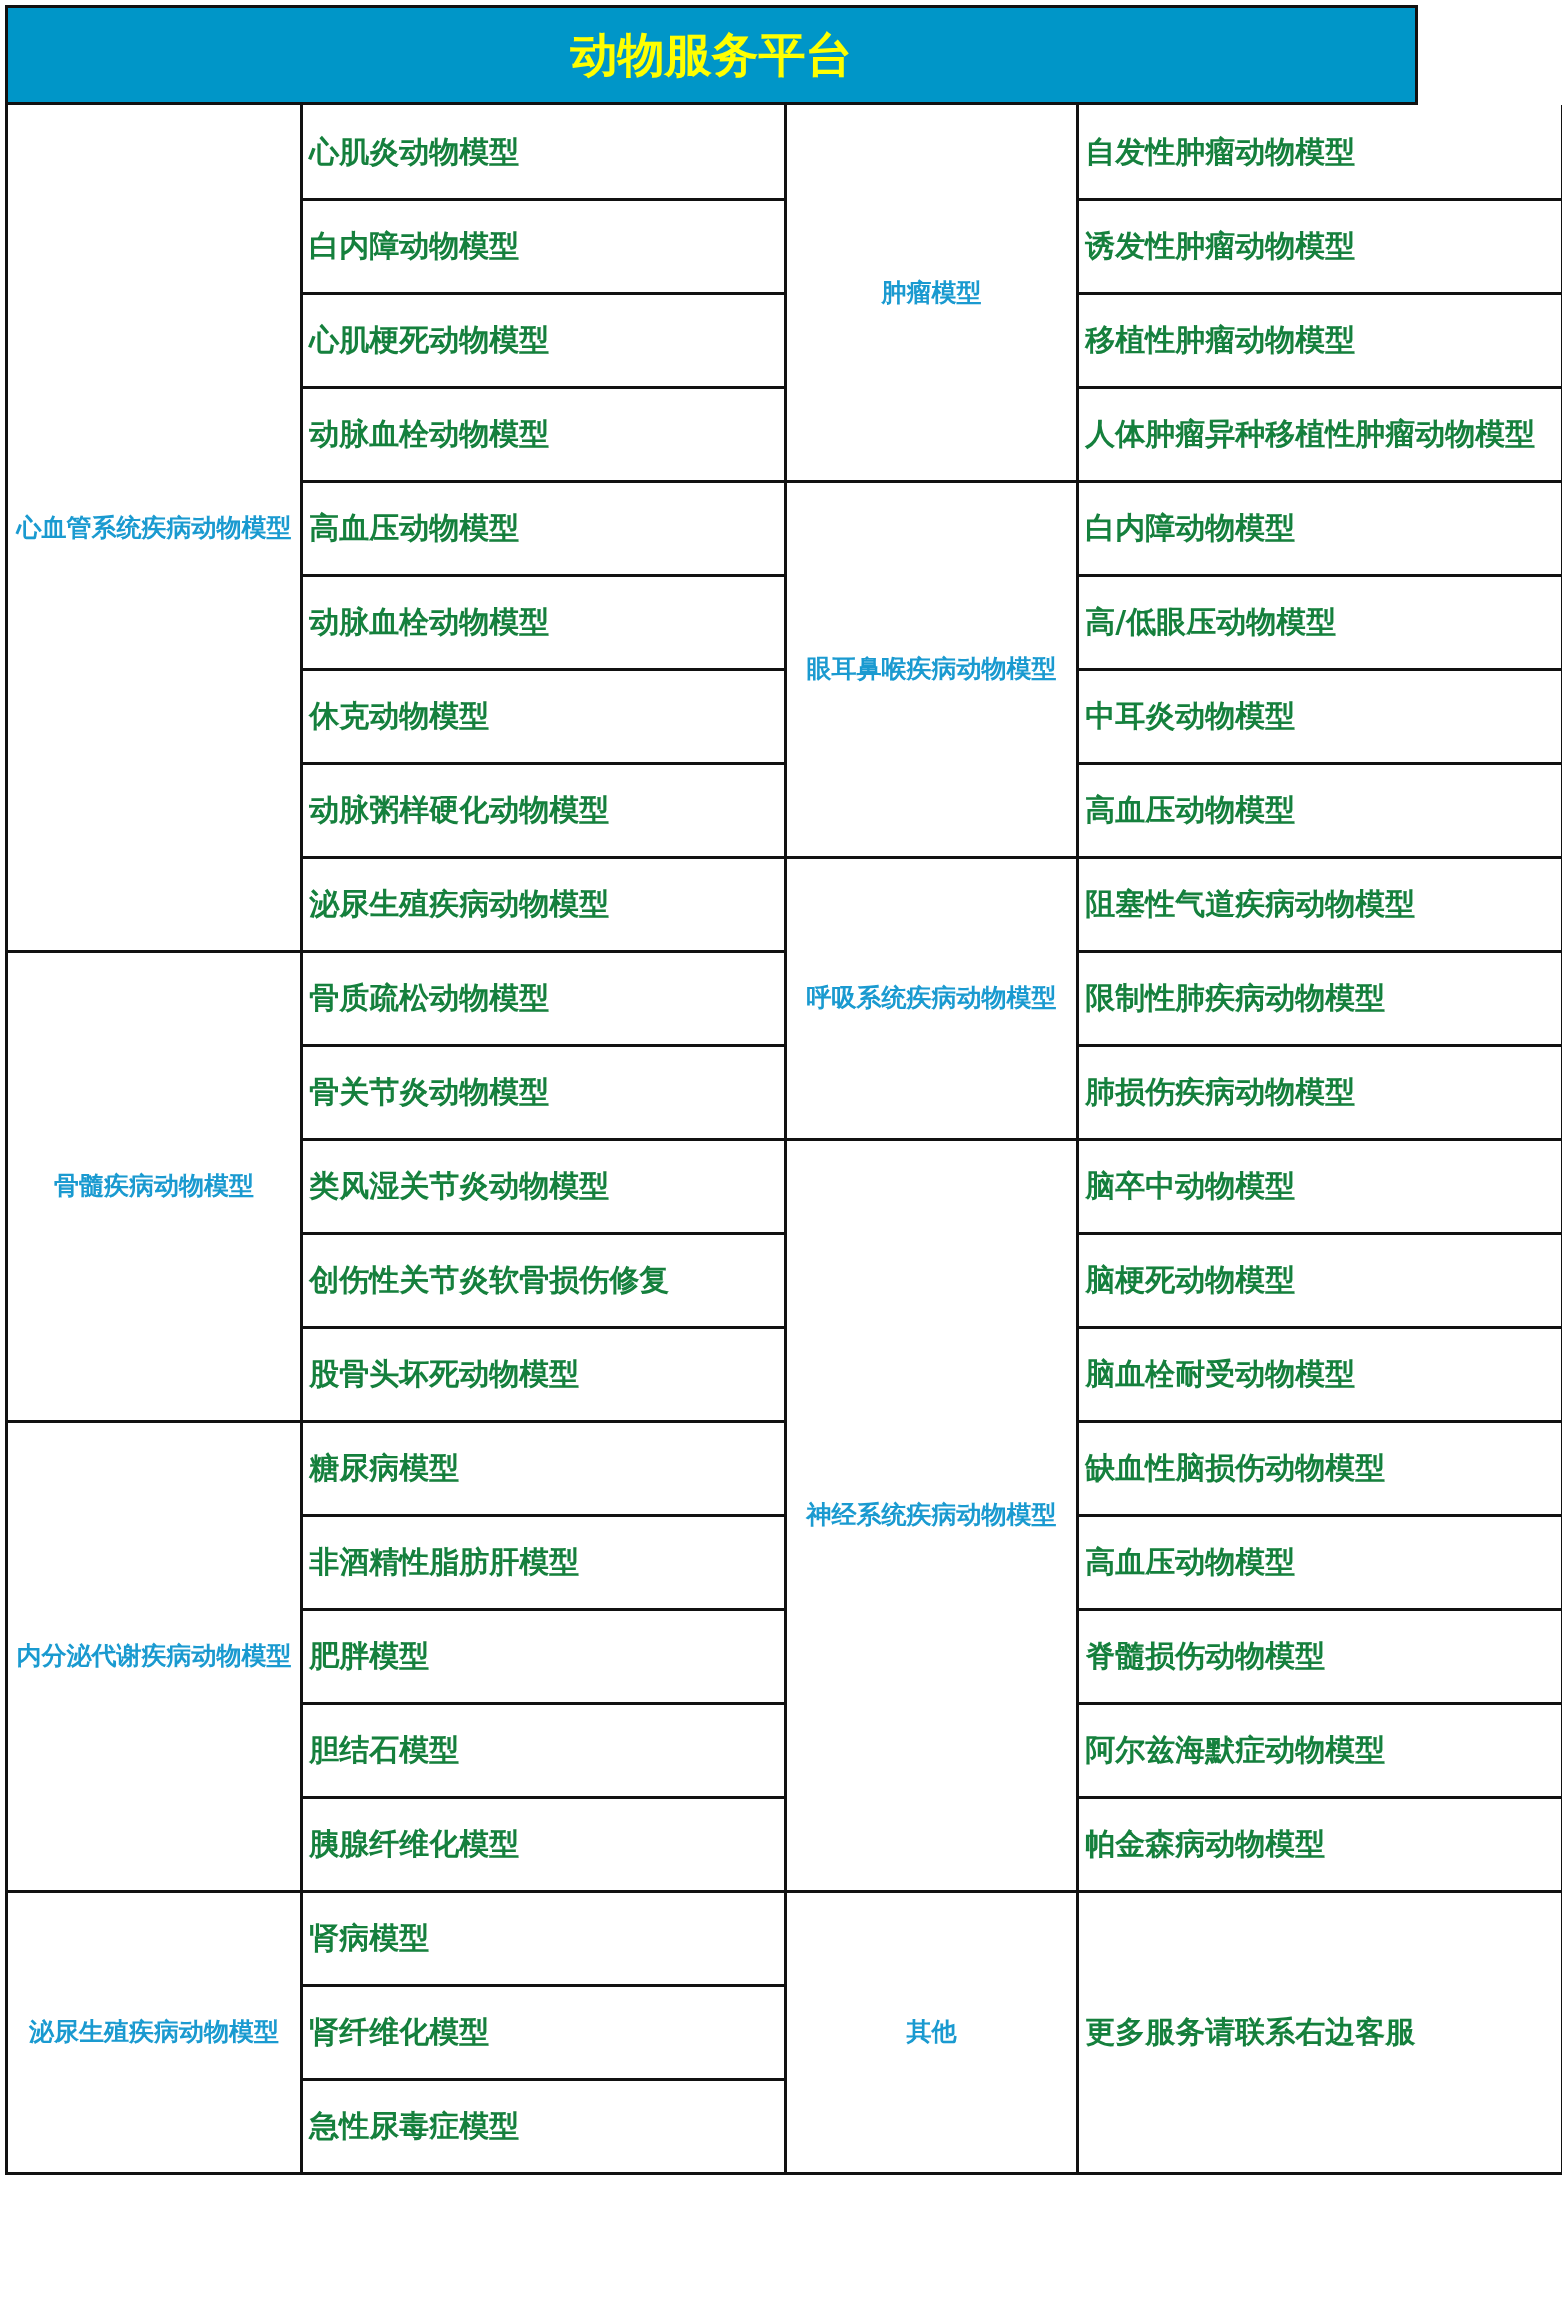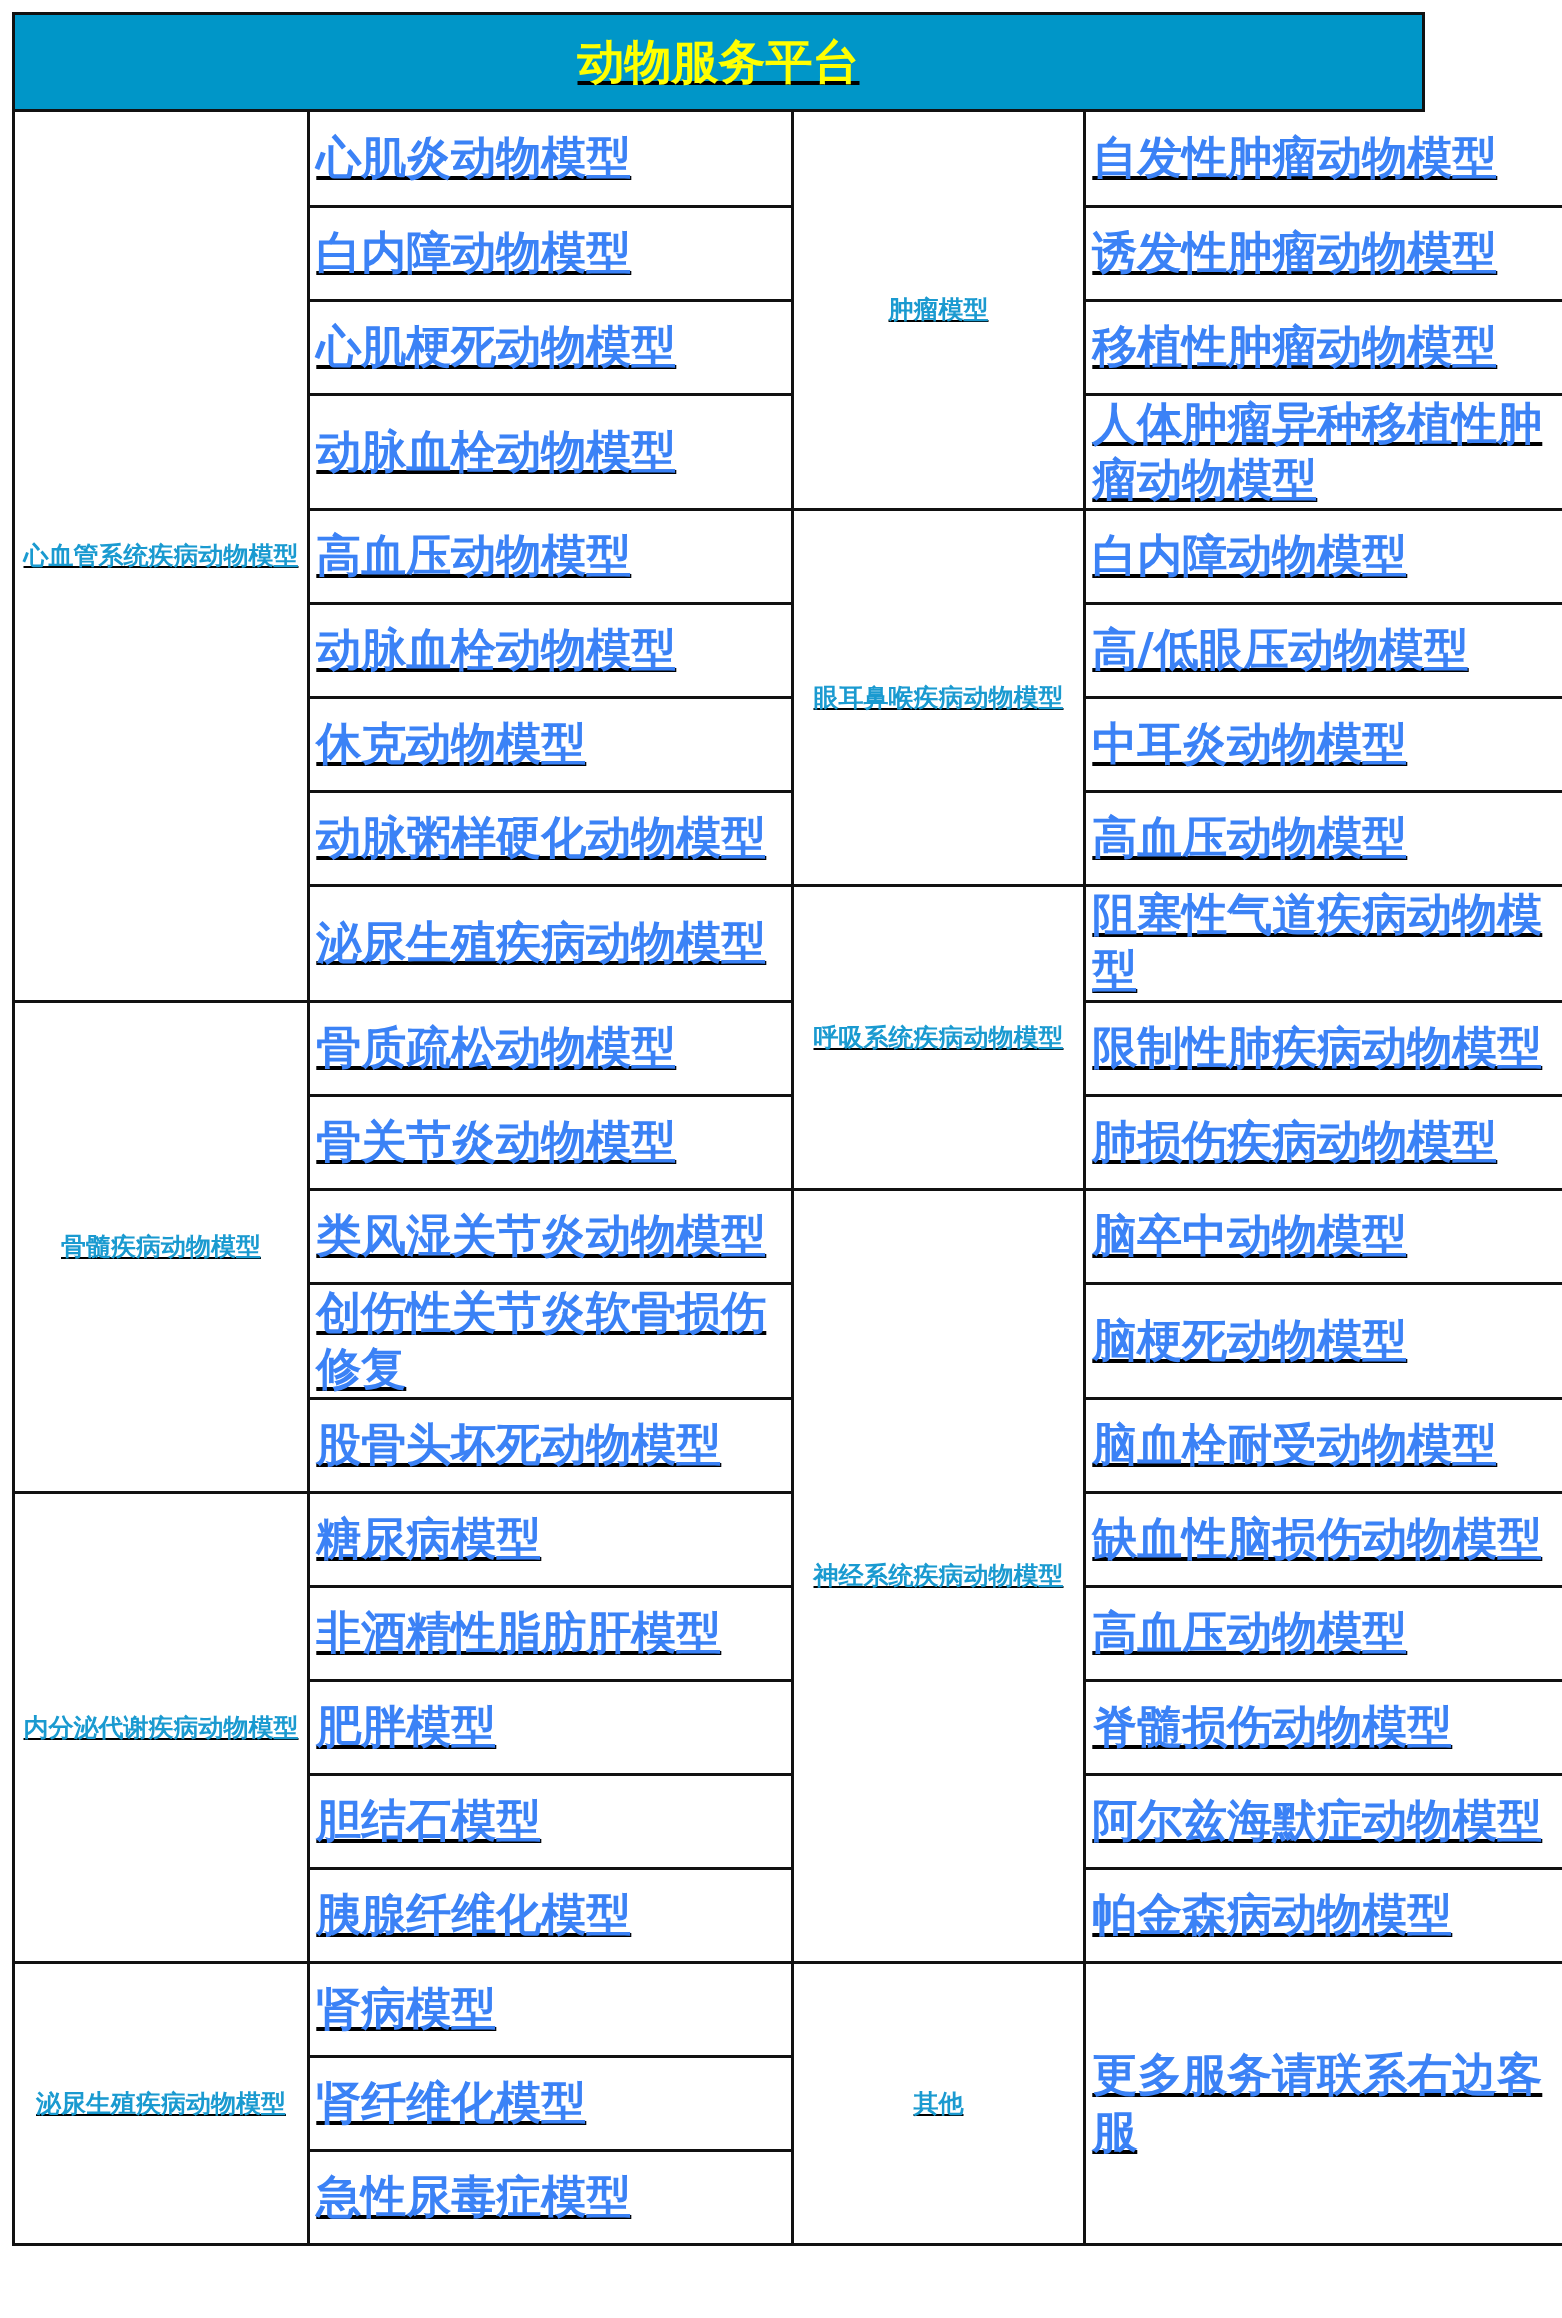--- a/index.html
+++ b/index.html
@@ -1,24 +1,24 @@
 <!DOCTYPE html>
 <html style="font-size:12.5px"><head>
 <meta charset="utf-8">
 <style>
   html, body { margin:0; padding:0; background:#ffffff; }
   body { width:1563px; height:2319px; font-family:"DejaVu Sans","Liberation Sans",sans-serif; }
-  .wrap { position:relative; width:1413px; margin:12px;text-decoration:underline; }
+  .wrap { position:relative; width:1413px; margin:5px; }
   .header {
     height:100px; background:#0096c8; border:3.1px solid #111;
     display:flex; align-items:center; justify-content:center;
     color:#ffff00; font-weight:bold; font-size:47px; box-sizing:border-box;
   }
   table { border-collapse:collapse; width:1556px; table-layout:fixed; }
-  td { border:3.1px solid #111; height:94px; box-sizing:border-box; font-weight:bold; font-size:45px; line-height:1.25; padding:0 6.3px; color:#3b82f6; }
+  td { border:3.1px solid #111; height:94px; box-sizing:border-box; font-weight:bold; font-size:30px; line-height:1.25; padding:0 6.3px; color:#15803d; }
   td.cat { color:#1a9ad0; text-align:center; font-size:25px; }
   td.item { text-align:left; }
   .top-row td { border-top:none; }
 </style>
 </head>
 <body>
 
 <div class="wrap">
   <div class="header">动物服务平台</div>
   <table>

